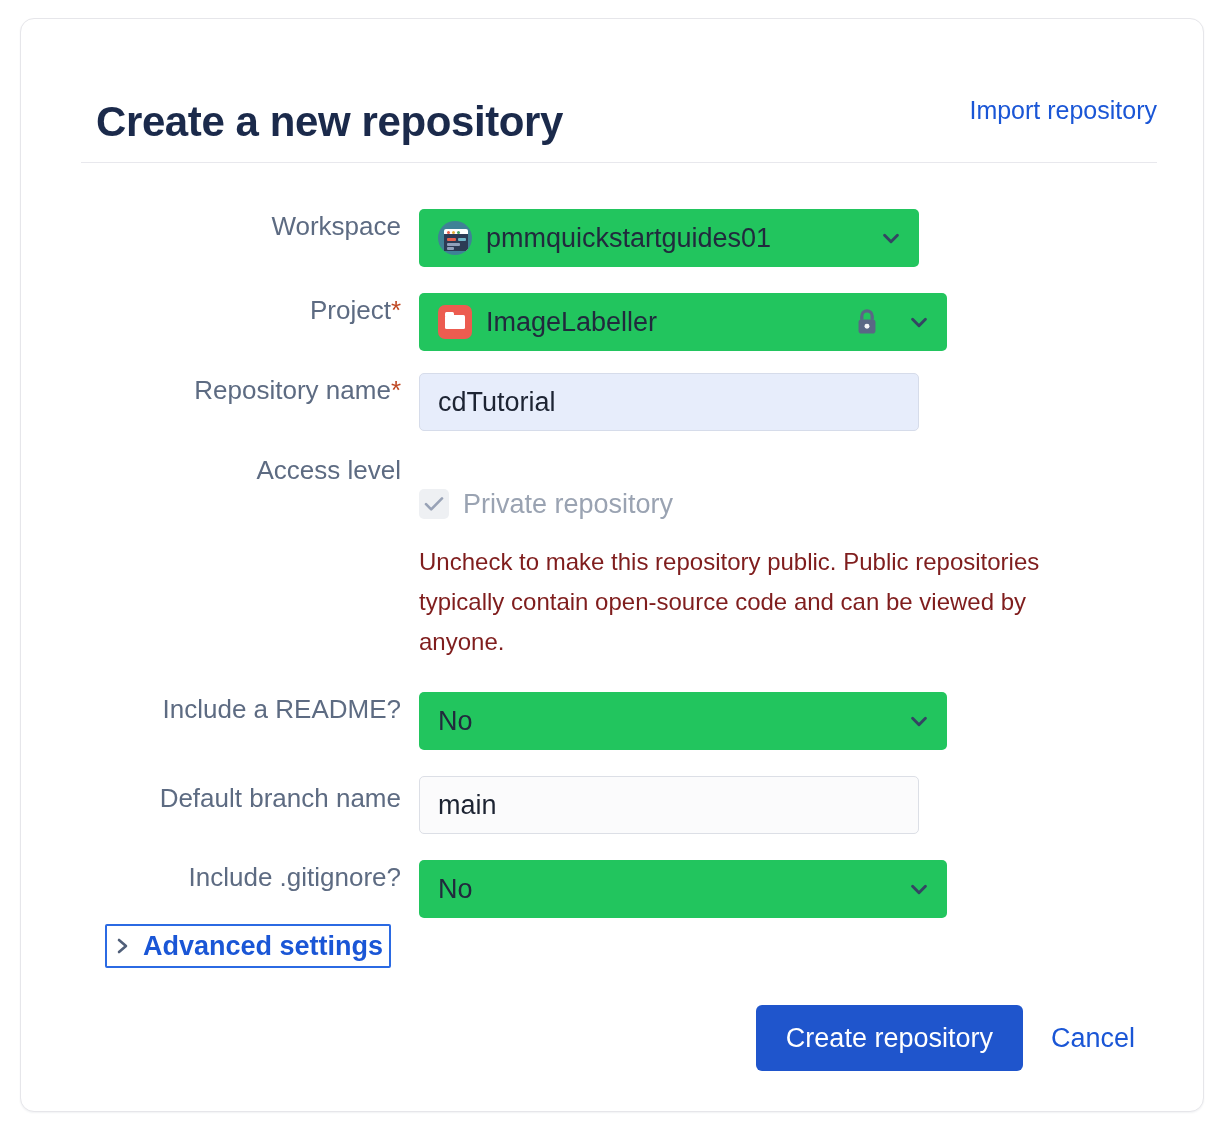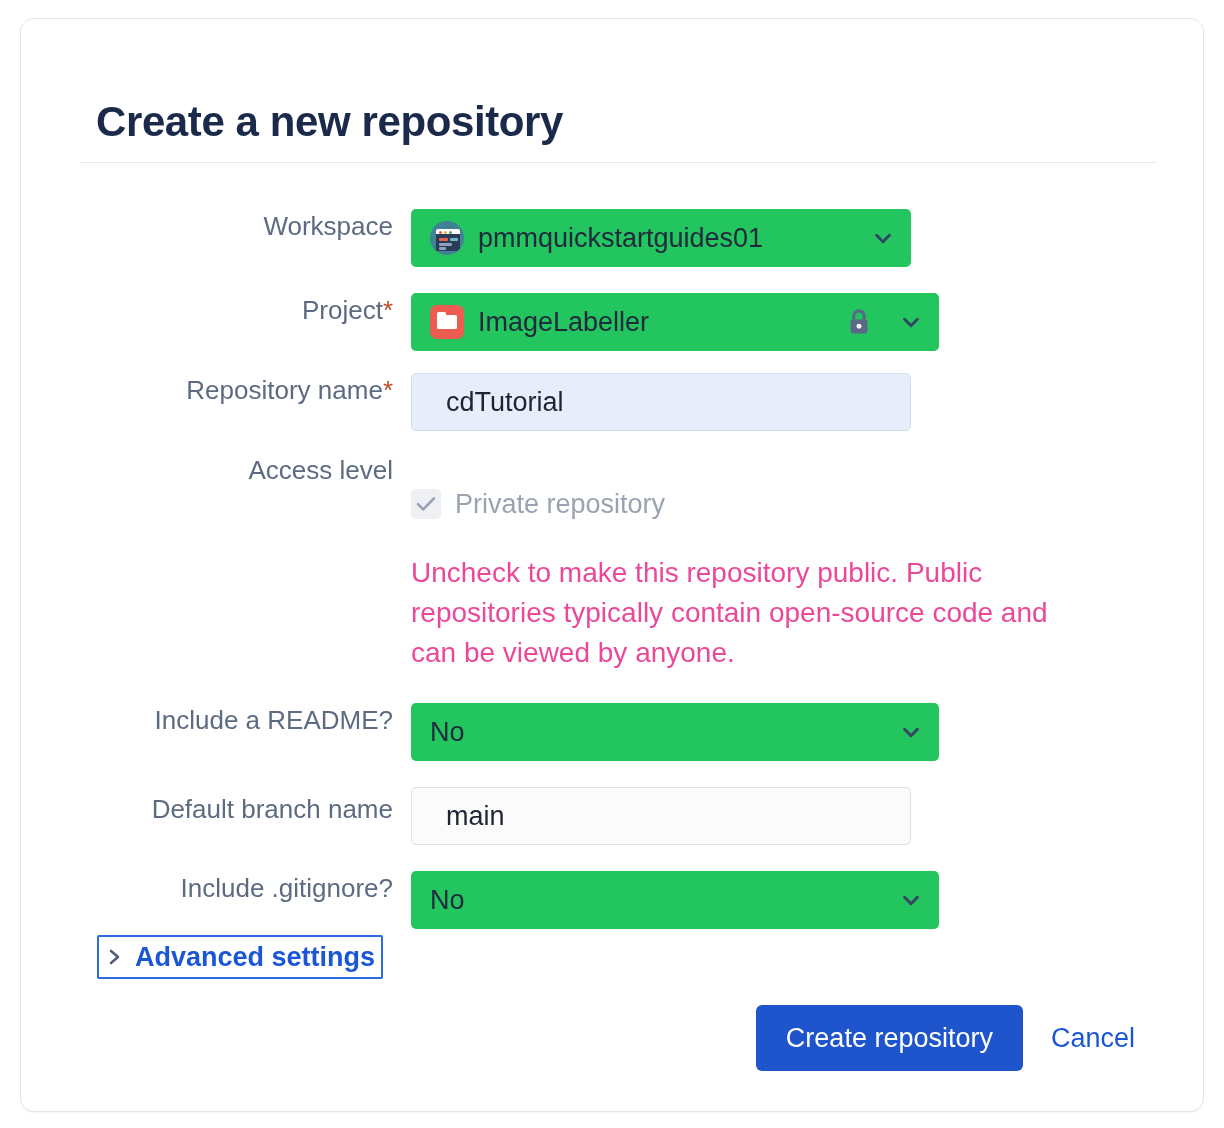--- a/index.html
+++ b/index.html
@@ -60,21 +60,21 @@
     line-height: 30px;
     color: #1a56d6;
     text-decoration: none;
     white-space: nowrap;
     cursor: pointer;
   }
 
   
   .form {
     position: absolute;
-    left: 60px;
+    left: 68px;
     top: 190px;
     width: 1076px;
   }
   .row {
     position: relative;
     display: flex;
     align-items: flex-start;
   }
   .label {
     width: 330px;
@@ -215,21 +215,21 @@
 
   
   .text-input {
     width: 500px;
     height: 58px;
     box-sizing: border-box;
     border-radius: 5px;
     font-family: "Liberation Sans", sans-serif;
     font-size: 27px;
     color: #1d2433;
-    padding: 0 34px;
+    padding: 0 18px;
     outline: none;
   }
   .text-input.focused {
     background: #e7edfb;
     border: 1px solid #d6dcea;
   }
   .text-input.plain {
     background: #fbfbfc;
     border: 1px solid #dcdfe6;
   }
@@ -251,25 +251,25 @@
     cursor: default;
   }
   .checkbox svg { position: absolute; left: 5px; top: 6px; }
   .check-label {
     margin-left: 14px;
     font-size: 27px;
     color: #9aa3b2;
     white-space: nowrap;
   }
   .help-text {
-    margin-top: 27px;
+    margin-top: 16px;
     width: 680px;
-    font-size: 28px;
+    font-size: 24px;
     line-height: 40px;
-    color: #ec4899;
+    color: #7f1d1d;
   }
 
   
   .adv-row {
     position: relative;
     margin-top: 6px;
     height: 50px;
   }
   .adv-toggle {
     position: absolute;
@@ -330,20 +330,21 @@
   .sp-22 { height: 22px; }
   .sp-30 { height: 30px; }
 </style>
 </head>
 <body>
 
 <div class="card">
 
   <div class="header">
     <h1 class="page-title">Create a new repository</h1>
+    <a class="import-link">Import repository</a>
   </div>
 
   <div class="form">
 
     <div class="row">
       <div class="label">Workspace</div>
       <div class="field">
         <div class="select-box">
           <span class="ws-avatar">
             <span class="win"></span>

